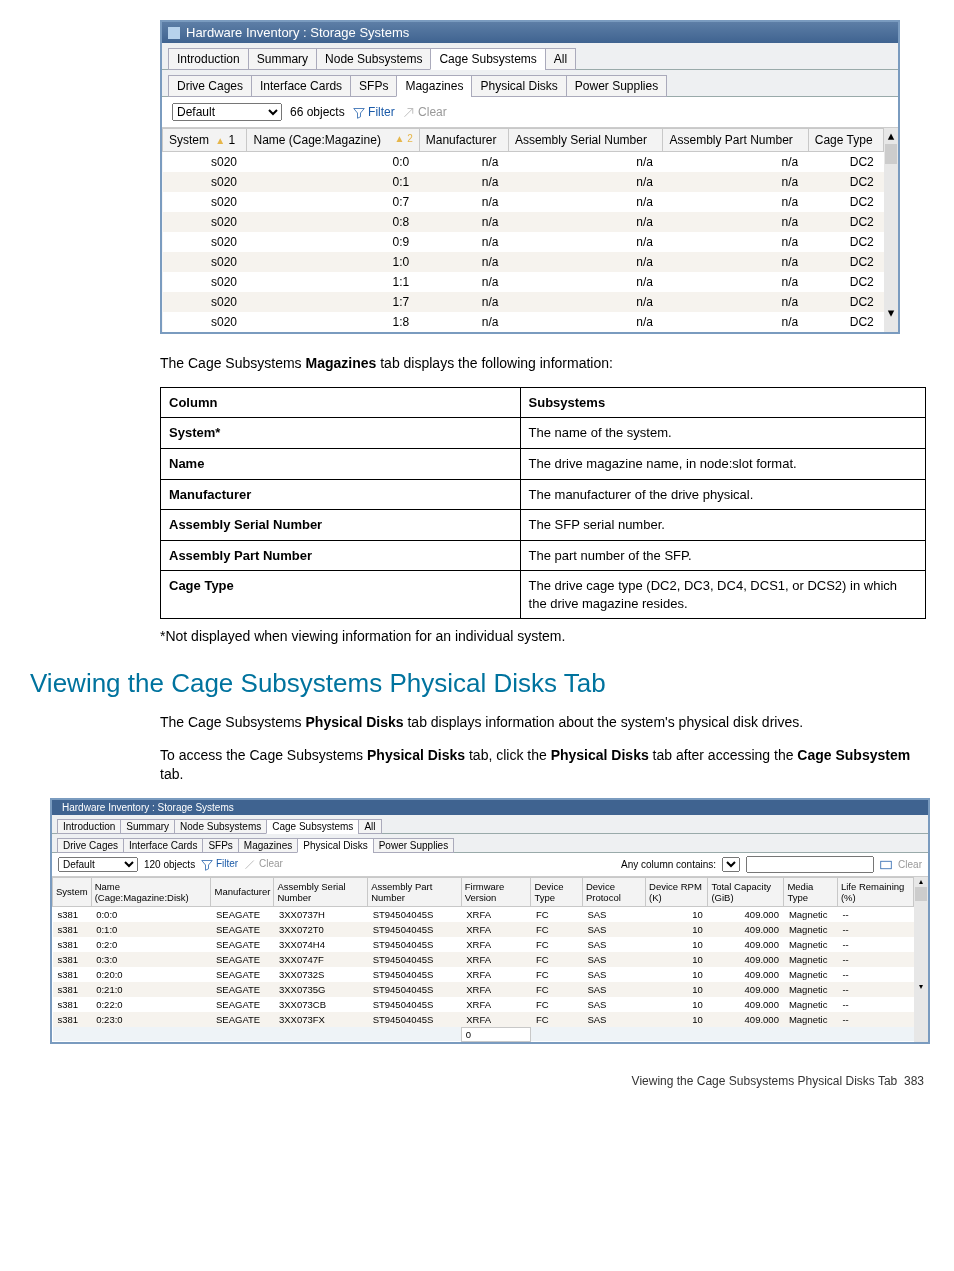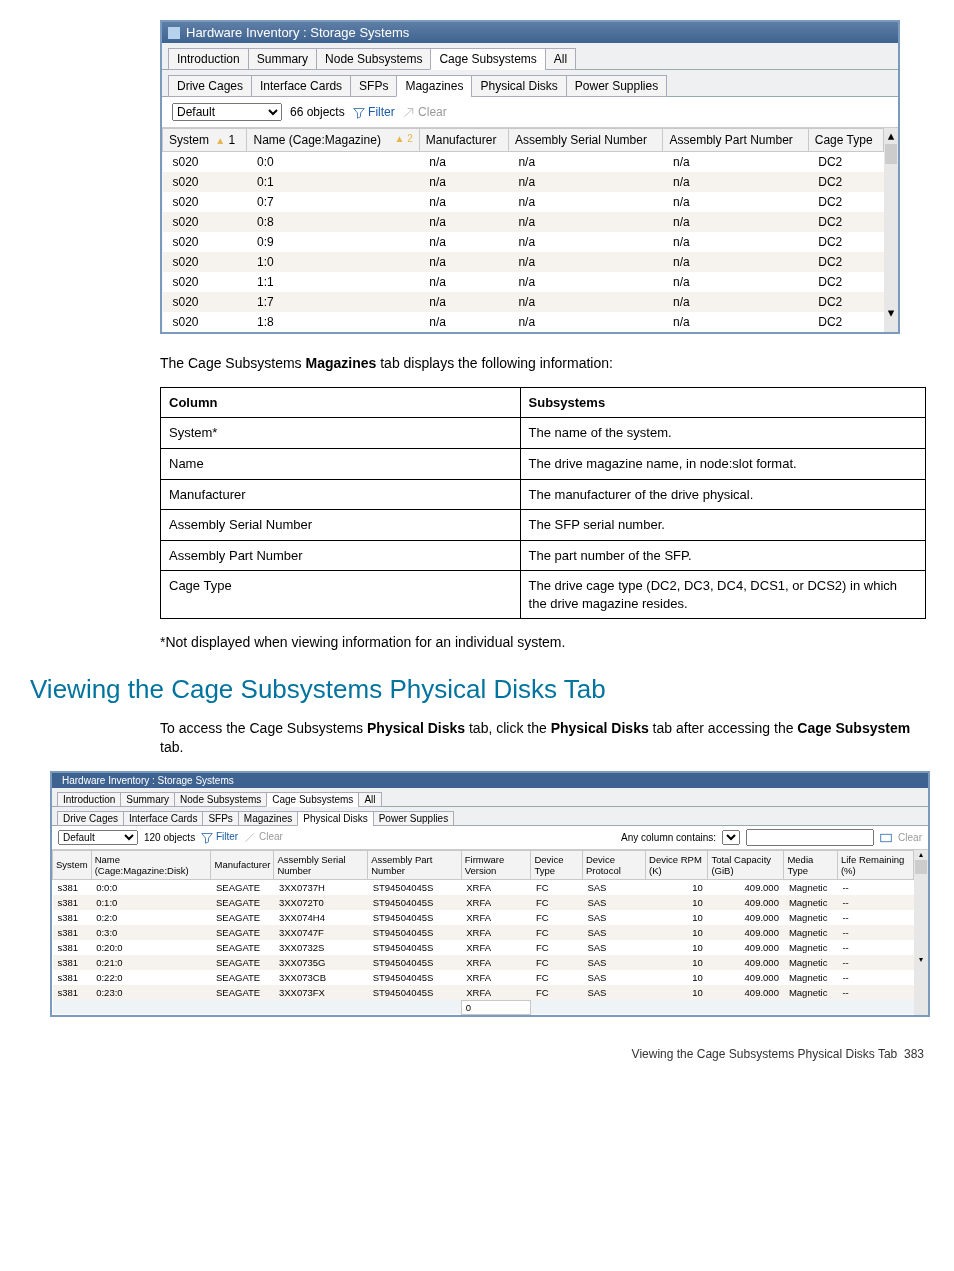--- a/index.html
+++ b/index.html
@@ -75,20 +75,21 @@
   .grid th {
     background: #f3f3f3;
     border: 1px solid #c8c8c8;
     padding: 4px 6px;
     text-align: left;
     font-weight: normal;
   }
   .grid td {
     padding: 3px 10px;
     border-bottom: 0;
+    text-align: right;
   }
   .grid tbody tr:nth-child(even){ background:#f6f3ee;}
   .grid tbody tr:nth-child(odd){ background:#fff;}
   .sort-tri { color:#e6b64a; font-size:10px; padding-left:3px;}
   .doc {
     margin: 20px 0 0 130px;
     width: 766px;
     line-height: 1.35;
     font-size: 14px;
   }
@@ -98,21 +99,21 @@
     margin-top: 10px;
     font-size: 13px;
   }
   .doc table.desc th, .doc table.desc td {
     border: 1px solid #000;
     padding: 6px 8px;
     text-align: left;
     vertical-align: top;
   }
   .doc table.desc th { background: #fff; font-weight:bold;}
-  .doc table.desc td.colname { font-weight: normal; width:47%;margin-left:16px;}
+  .doc table.desc td.colname { font-weight: bold; width:47%;margin-left:16px;}
   .h2 {
     color: #00739e;
     font-size: 26px;
     font-weight: normal;
     margin: 22px 0 6px 0;
   }
   .shot2 {
     border: 2px solid #7a9bbf;
     background: #fff;
     margin-left: 20px;
@@ -327,25 +328,26 @@
           <td class="colname">Assembly Part Number</td>
           <td>The part number of the SFP.</td>
         </tr>
         <tr>
           <td class="colname">Cage Type</td>
           <td>The drive cage type (DC2, DC3, DC4, DCS1, or DCS2) in which the drive magazine resides.</td>
         </tr>
       </tbody>
   </table>
 
-  <p style="margin-top:14px">*Not displayed when viewing information for an individual system.</p>
+  <p style="margin-top:8px">*Not displayed when viewing information for an individual system.</p>
 </div>
 
 <div class="h2">Viewing the Cage Subsystems Physical Disks Tab</div>
 <div class="doc" style="margin-top:4px">
+  <p id="p1">The Cage Subsystems <b>Physical Disks</b> tab displays information about the system's physical disk drives.</p>
   <p id="p2">To access the Cage Subsystems <b>Physical Disks</b> tab, click the <b>Physical Disks</b> tab after accessing the <b>Cage Subsystem</b> tab.</p>
 </div>
 
 <div class="shot2">
   <div class="title-bar2">
     <span class="win-icon" style="margin-right:5px"></span>
     <span>Hardware Inventory : Storage Systems</span>
   </div>
   <div class="tabrow2" id="s2tabs1"><span class="tab first">Introduction</span><span class="tab">Summary</span><span class="tab">Node Subsystems</span><span class="tab active">Cage Subsystems</span><span class="tab">All</span></div>
   <div class="tabrow2" id="s2tabs2"><span class="tab first">Drive Cages</span><span class="tab">Interface Cards</span><span class="tab">SFPs</span><span class="tab">Magazines</span><span class="tab active">Physical Disks</span><span class="tab">Power Supplies</span></div>

